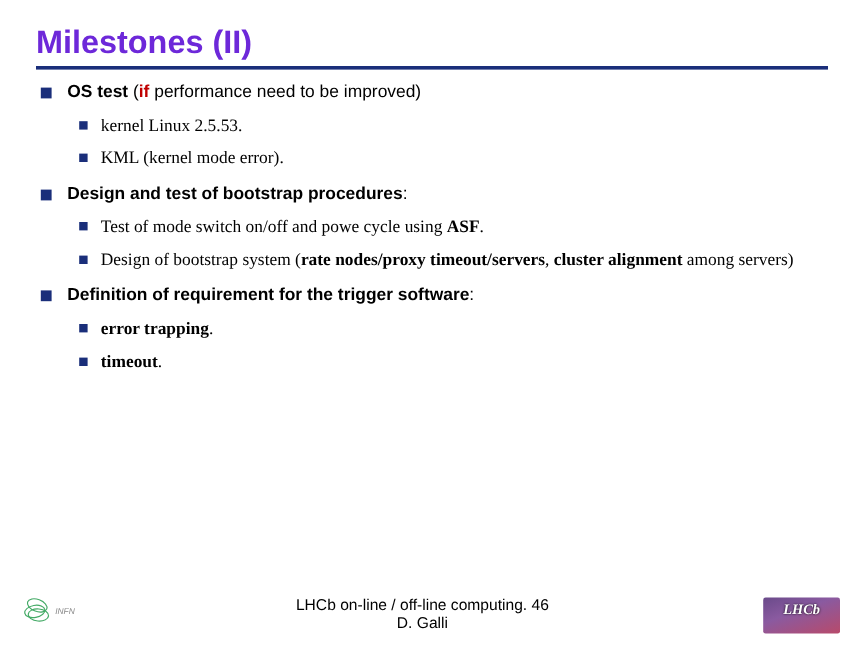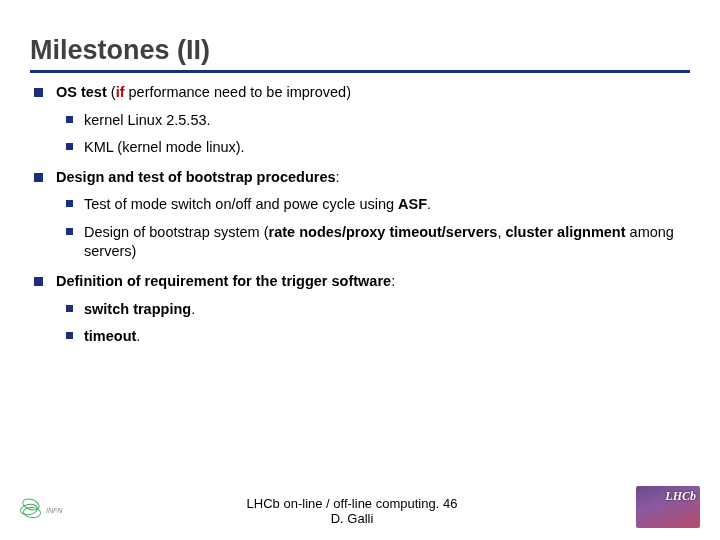--- a/index.html
+++ b/index.html
@@ -8,42 +8,42 @@
     height: 540px;
     background: #fff;
     font-family: "Comic Sans MS", cursive, sans-serif;
     position: relative;
     overflow: hidden;
   }
   .title {
     font-family: Arial, Helvetica, sans-serif;
     font-weight: bold;
     font-size: 27px;
-    color: #404040;
-    padding: 35px 0 4px 30px;
+    color: #6d28d9;
+    padding: 20px 0 4px 30px;
   }
   .rule {
     margin: 0 30px 10px 30px;
     border-bottom: 3px solid #1a2e7a;
   }
   .content {
     padding: 0 30px 0 34px;
     font-size: 14.5px;
     color: #000;
     line-height: 1.35;
   }
   ul { list-style: none; }
   .lvl1 > li { margin-bottom: 10px; padding-left: 22px; position: relative; }
   .lvl1 > li::before {
     content: "";
     position: absolute; left: 0; top: 5px;
     width: 9px; height: 9px; background: #1a2e7a;
   }
   .lvl2 { margin-top: 8px; }
-  .lvl2 > li { margin-bottom: 8px; padding-left: 28px; position: relative; }
+  .lvl2 > li { margin-bottom: 8px; padding-left: 28px; position: relative; font-family: Liberation Serif, serif; }
   .lvl2 > li::before {
     content: "";
     position: absolute; left: 10px; top: 5px;
     width: 7px; height: 7px; background: #1a2e7a;
   }
   .b { font-weight: bold; }
   .red { color: #c00000; font-weight: bold; }
   .footer-text {
     position: absolute;
     bottom: 14px;
@@ -66,24 +66,24 @@
     position: absolute; border: 1px solid #4a6; border-radius: 50%;
     width: 18px; height: 11px;
   }
   .logo-left .rings span:nth-child(1){ top:0; left:2px; transform:rotate(20deg);}
   .logo-left .rings span:nth-child(2){ top:5px; left:0; transform:rotate(-10deg);}
   .logo-left .rings span:nth-child(3){ top:8px; left:3px; transform:rotate(5deg);}
   .logo-left .txt { line-height:1; font-style: italic; }
   .logo-right {
     position: absolute;
     right: 20px; bottom: 12px;
-    width: 64px; height: 42px;
+    width: 64px; height: 30px;
     background: linear-gradient(160deg,#6a4a8a 0%, #8a5aa0 40%, #b84a6a 100%);
     border-radius: 2px;
-    display:flex; align-items:flex-start; justify-content:flex-end;
+    display:flex; align-items:flex-start; justify-content:center;
     padding: 3px 4px;
   }
   .logo-right span {
     font-family: Georgia, serif;
     font-style: italic;
     font-weight: bold;
     font-size: 12px;
     color: #fff;
     text-shadow: 0 0 2px #000;
   }
@@ -93,41 +93,41 @@
 
 <div class="title">Milestones (II)</div>
 <div class="rule"></div>
 
 <div class="content">
   <ul class="lvl1">
     <li>
       <span class="b">OS test</span><span> (</span><span class="red">if</span><span> performance need to be improved)</span>
       <ul class="lvl2">
         <li>kernel Linux 2.5.53.</li>
-        <li>KML (kernel mode linux).</li>
+        <li>KML (kernel mode error).</li>
       </ul>
     </li>
 
     <li>
       <span class="b">Design and test of bootstrap procedures</span><span>:</span>
       <ul class="lvl2">
         <li>
           <span>Test of mode switch on/off and powe cycle using </span><span class="b">ASF</span><span>.</span>
         </li>
         <li>
           <span>Design of bootstrap system (</span><span class="b">rate nodes/proxy timeout/servers</span><span>, </span><span class="b">cluster alignment</span><span> among servers)</span>
         </li>
       </ul>
     </li>
 
     <li>
       <span class="b">Definition of requirement for the trigger software</span><span>:</span>
       <ul class="lvl2">
         <li>
-          <span class="b">switch trapping</span><span>.</span>
+          <span class="b">error trapping</span><span>.</span>
         </li>
         <li>
           <span class="b">timeout</span><span>.</span>
         </li>
       </ul>
     </li>
   </ul>
 </div>
 
 <div class="footer-text">

